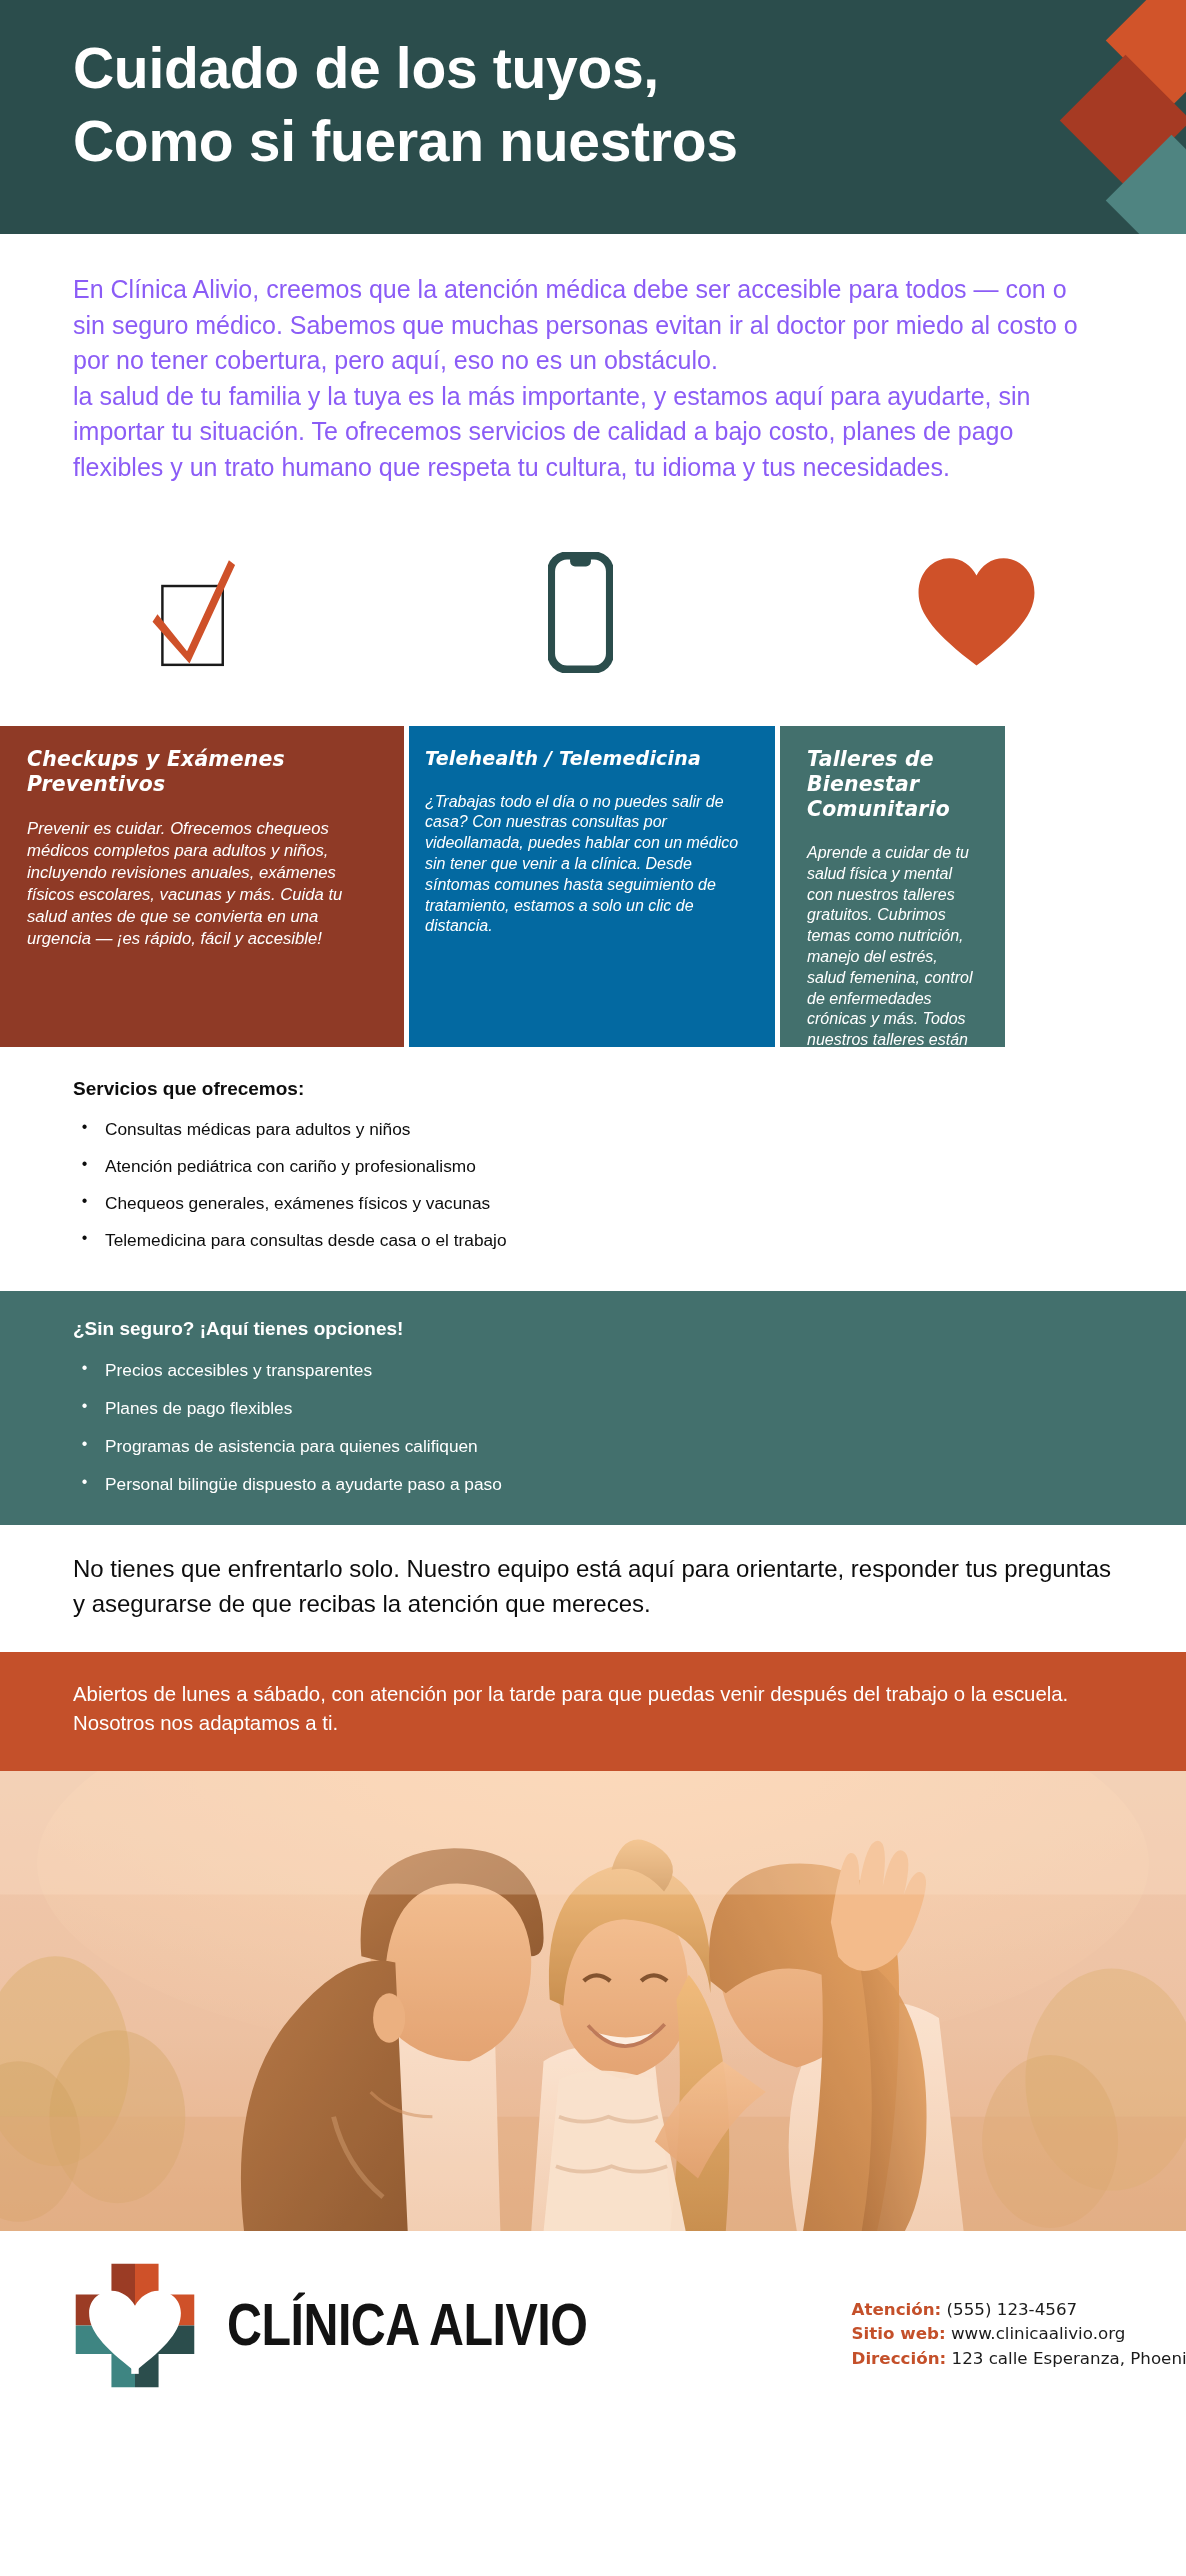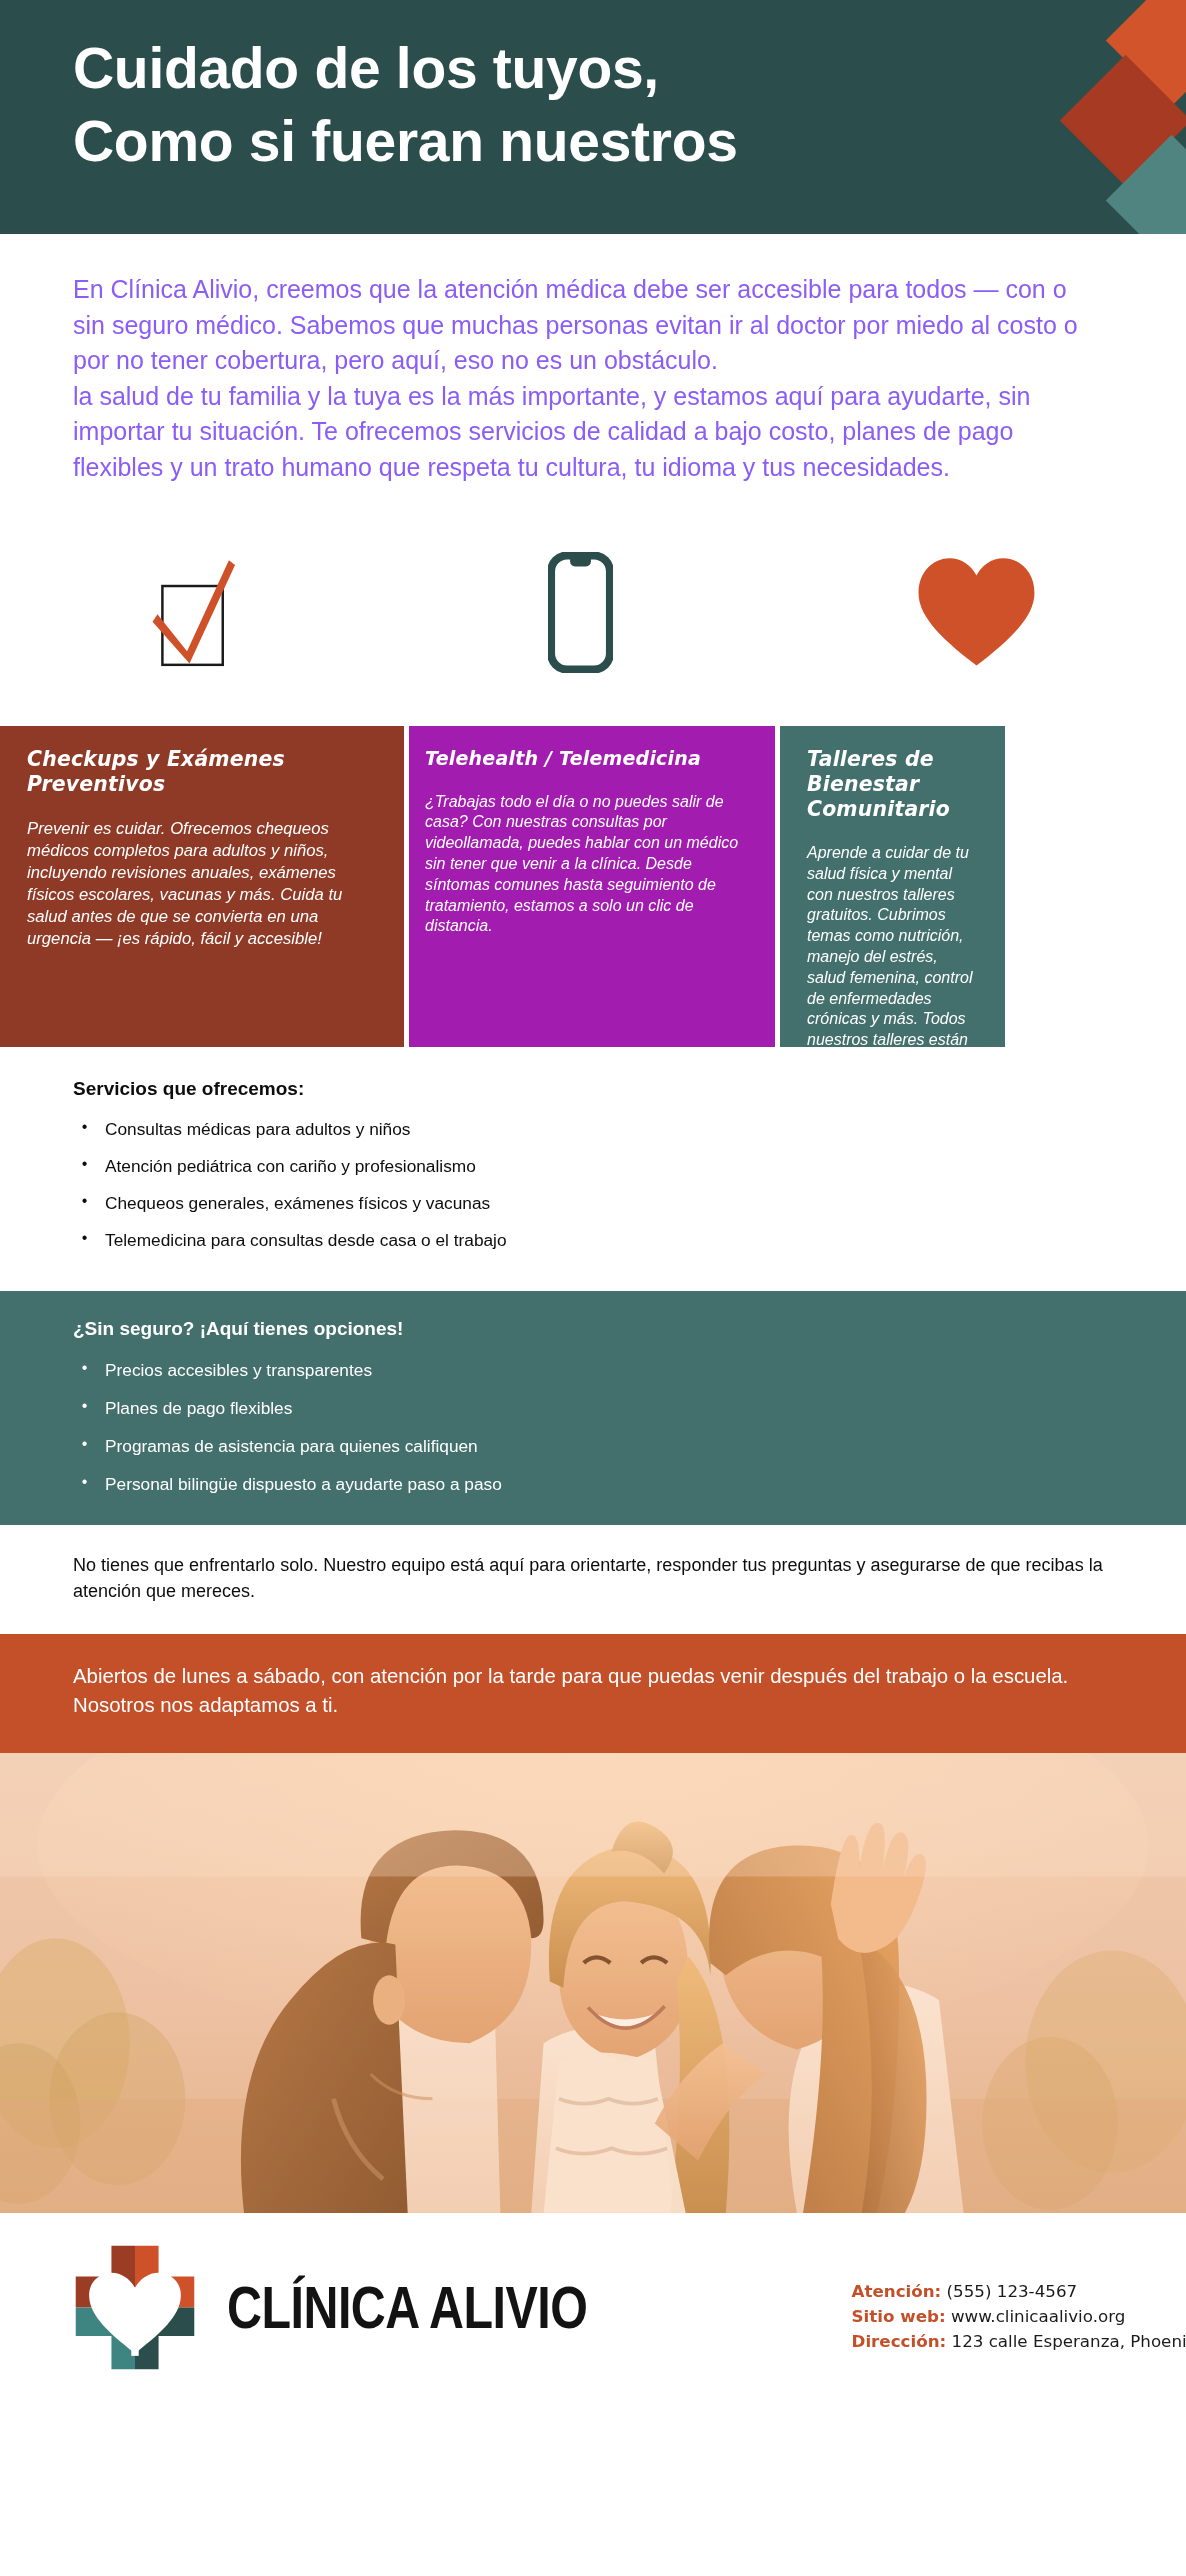--- a/index.html
+++ b/index.html
@@ -89,21 +89,21 @@
     gap:5px;
     margin-top:12.4px;
     font-style:italic;
   }
   .card{
     padding:21px 27px 12.4px 27px;
     color:#ffffff;
     overflow:hidden;
   }
   .card-1{ flex:0 0 404px; background:#8f3a26; }
-  .card-2{ flex:0 0 366px; background:#a21caf;padding-left:16px; }
+  .card-2{ flex:0 0 366px; background:#0369a1;padding-left:16px; }
   .card-3{ flex:1;          background:#43706d; }
 
   .card-title{
     font-family:"DejaVu Sans", sans-serif;
     font-size:20.4px;
     line-height:1.22;
     font-weight:bold;
     letter-spacing:0.2px;
     margin-bottom:21px;
     white-space:pre-line;
@@ -157,21 +157,21 @@
     margin-bottom:18.5px;
   }
   .teal-band .bullets li{ color:#ffffff; margin-bottom:16px; font-size:17.3px; }
   .teal-band .bullets li:last-child{ margin-bottom:0; }
 
   
   .closing{
     padding:27px 73px 30px 73px;
   }
   .closing p{
-    font-size:18px;
+    font-size:24px;
     line-height:1.45;
     color:#0d0d0d;
     white-space:pre-line;
   }
 
   
   .orange-band{
     background:#c4502a;
     color:#ffffff;
     padding:28px 73px 33px 73px;

